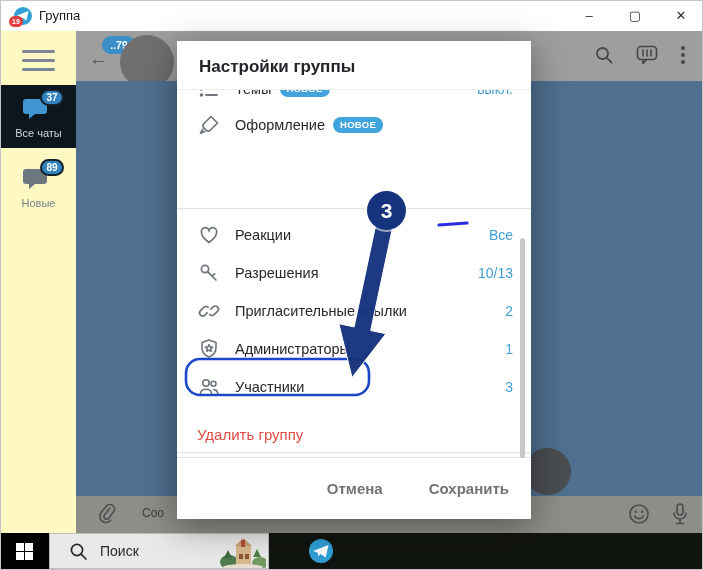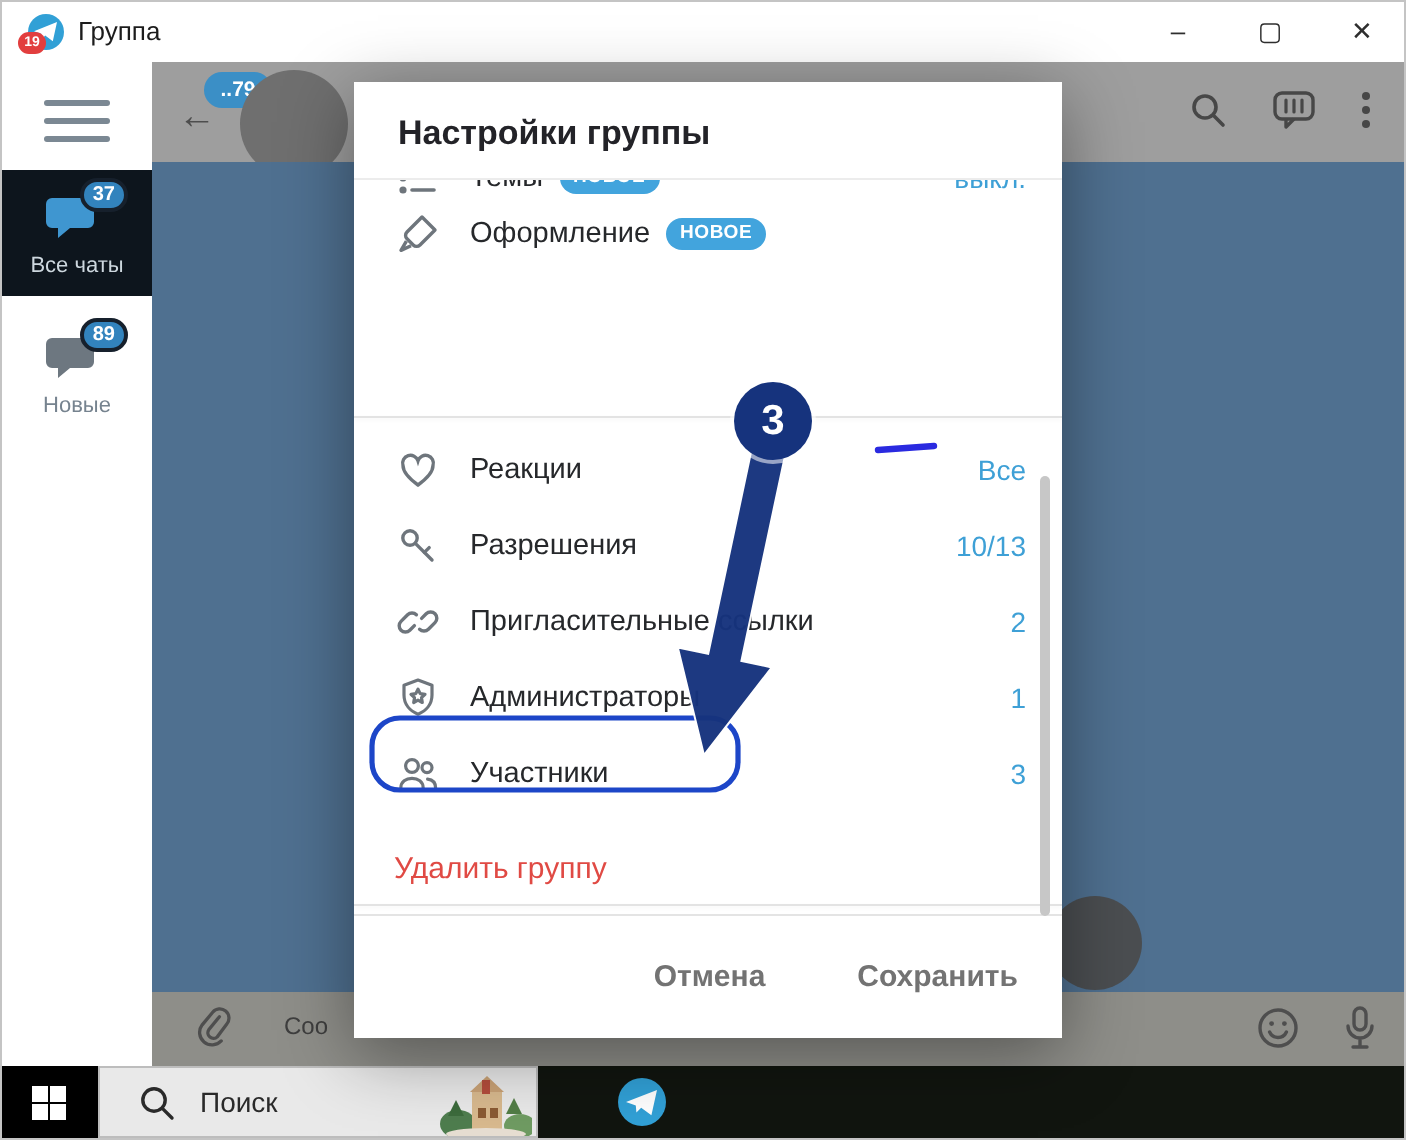--- a/index.html
+++ b/index.html
@@ -16,21 +16,21 @@
               background:#e23e3e; border-radius:6px; color:#fff; font-size:7px; line-height:11px;
               text-align:center; font-weight:bold; }
   .tb-title { position:absolute; left:38px; top:7px; font-size:13px; color:#1c1c1c; }
   .tb-controls { position:absolute; right:0; top:0; height:30px; display:flex; }
   .tb-btn { width:46px; height:30px; text-align:center; line-height:30px; font-size:13px;
             color:#2e2e2e; }
 
   
   .app { position:absolute; left:0; top:30px; width:703px; height:502px; background:#4f7090; }
 
-  .sidebar { position:absolute; left:0; top:0; width:75px; height:502px; background:#ffffff; }
+  .sidebar { position:absolute; left:0; top:0; width:75px; height:502px; background:#fef9c3; }
   .burger { position:absolute; left:21px; top:19px; width:33px; }
   .burger i { display:block; height:3px; background:#7b8893; border-radius:2px; margin-bottom:6px; }
   .sb-item { position:absolute; left:0; width:75px; text-align:center; color:#76838f; font-size:11px; }
   .sb-item.active { background:#0d151d; color:#cdd7de; }
   .sb-ic { position:relative; width:34px; height:30px; margin:10px auto 2px; }
   .sb-badge { position:absolute; right:-8px; top:-6px; min-width:22px; height:17px; padding:0 4px;
               background:#3283bd; border:2px solid #16202c; border-radius:10px; color:#fff;
               font-size:10px; line-height:14px; font-weight:bold; }
   .sb-label { display:block; padding-bottom:9px; }
 
@@ -212,21 +212,21 @@
               <line x1="9" y1="12" x2="20" y2="12"></line>
             <circle cx="4.5" cy="18" r="0.9" fill="currentColor"></circle>
               <line x1="9" y1="18" x2="20" y2="18"></line>
           </g>
         </svg>
         <span class="m-label">Темы</span>
         <span class="m-new">НОВОЕ</span>
         <span class="m-val">выкл.</span>
       </div>
 
-      <div class="m-row" style="top:8px;">
+      <div class="m-row" style="top:16px;">
         <svg class="m-ic" viewBox="0 0 24 24">
           <g stroke="currentColor" stroke-width="1.7" fill="none" stroke-linejoin="round">
             <path d="M14 3.5 l6.5 6.5 -7.5 7.5 a2.4 2.4 0 0 1 -3.4 0 l-3.1 -3.1 a2.4 2.4 0 0 1 0 -3.4 z"></path>
             <path d="M6.2 15.6 l-2.7 4.6 5 -2.3"></path>
           </g>
         </svg>
         <span class="m-label">Оформление</span>
         <span class="m-new">НОВОЕ</span>
         <span class="m-val"></span>
       </div>

